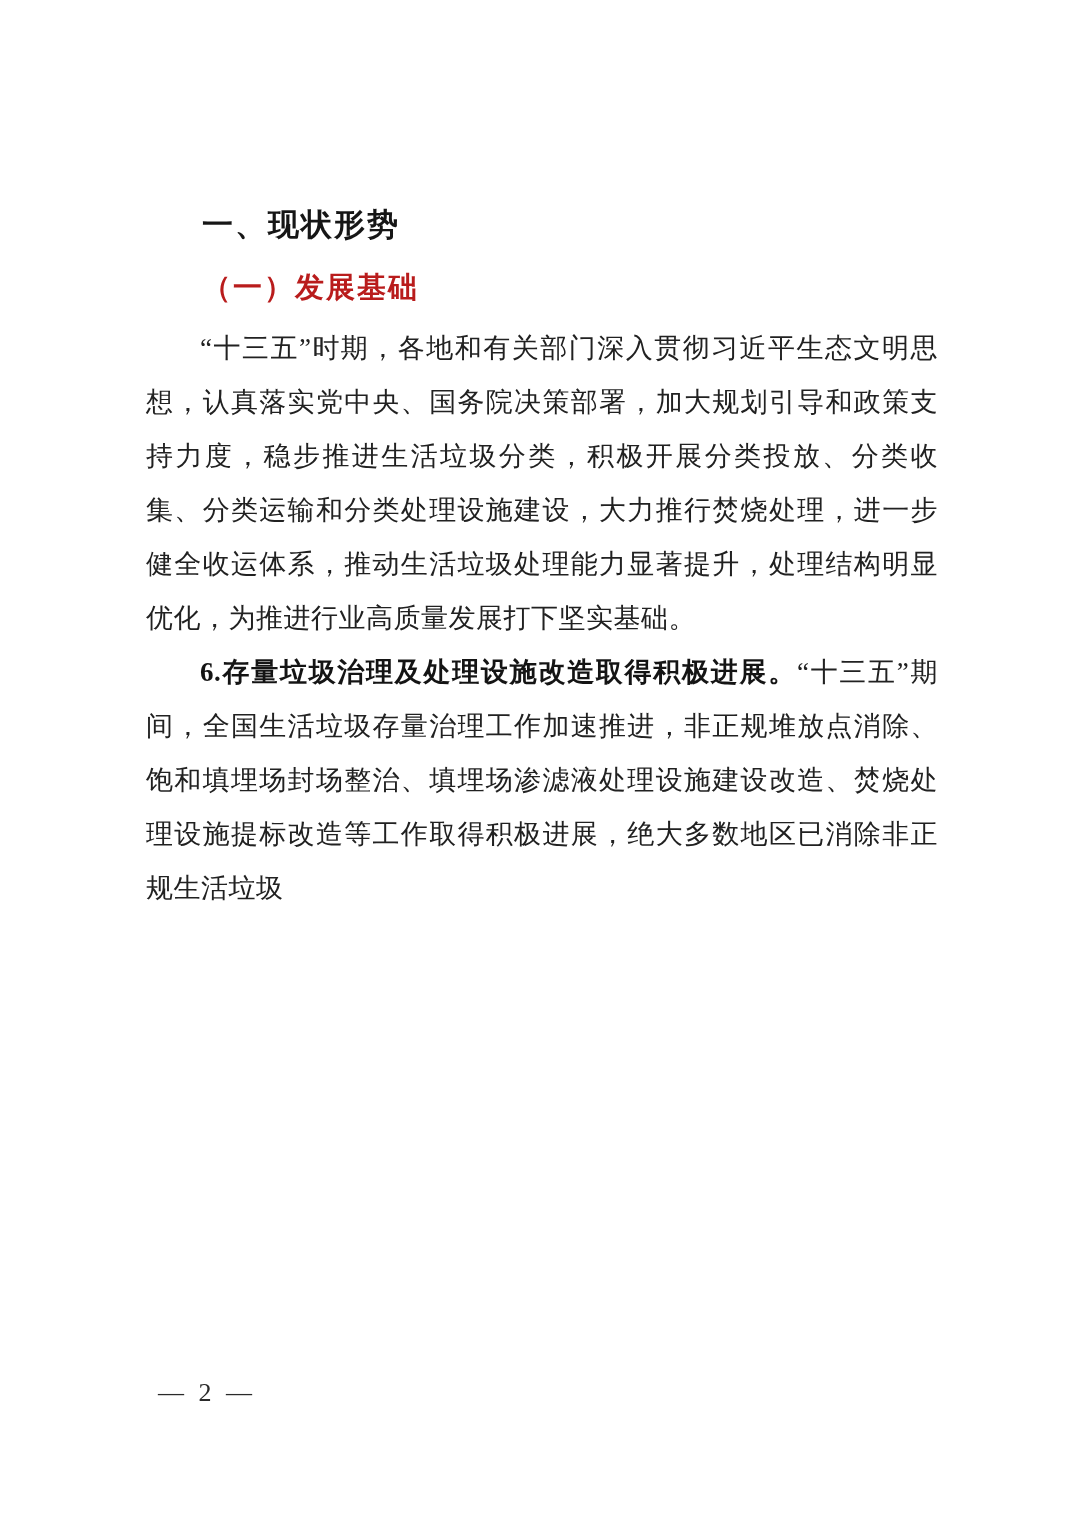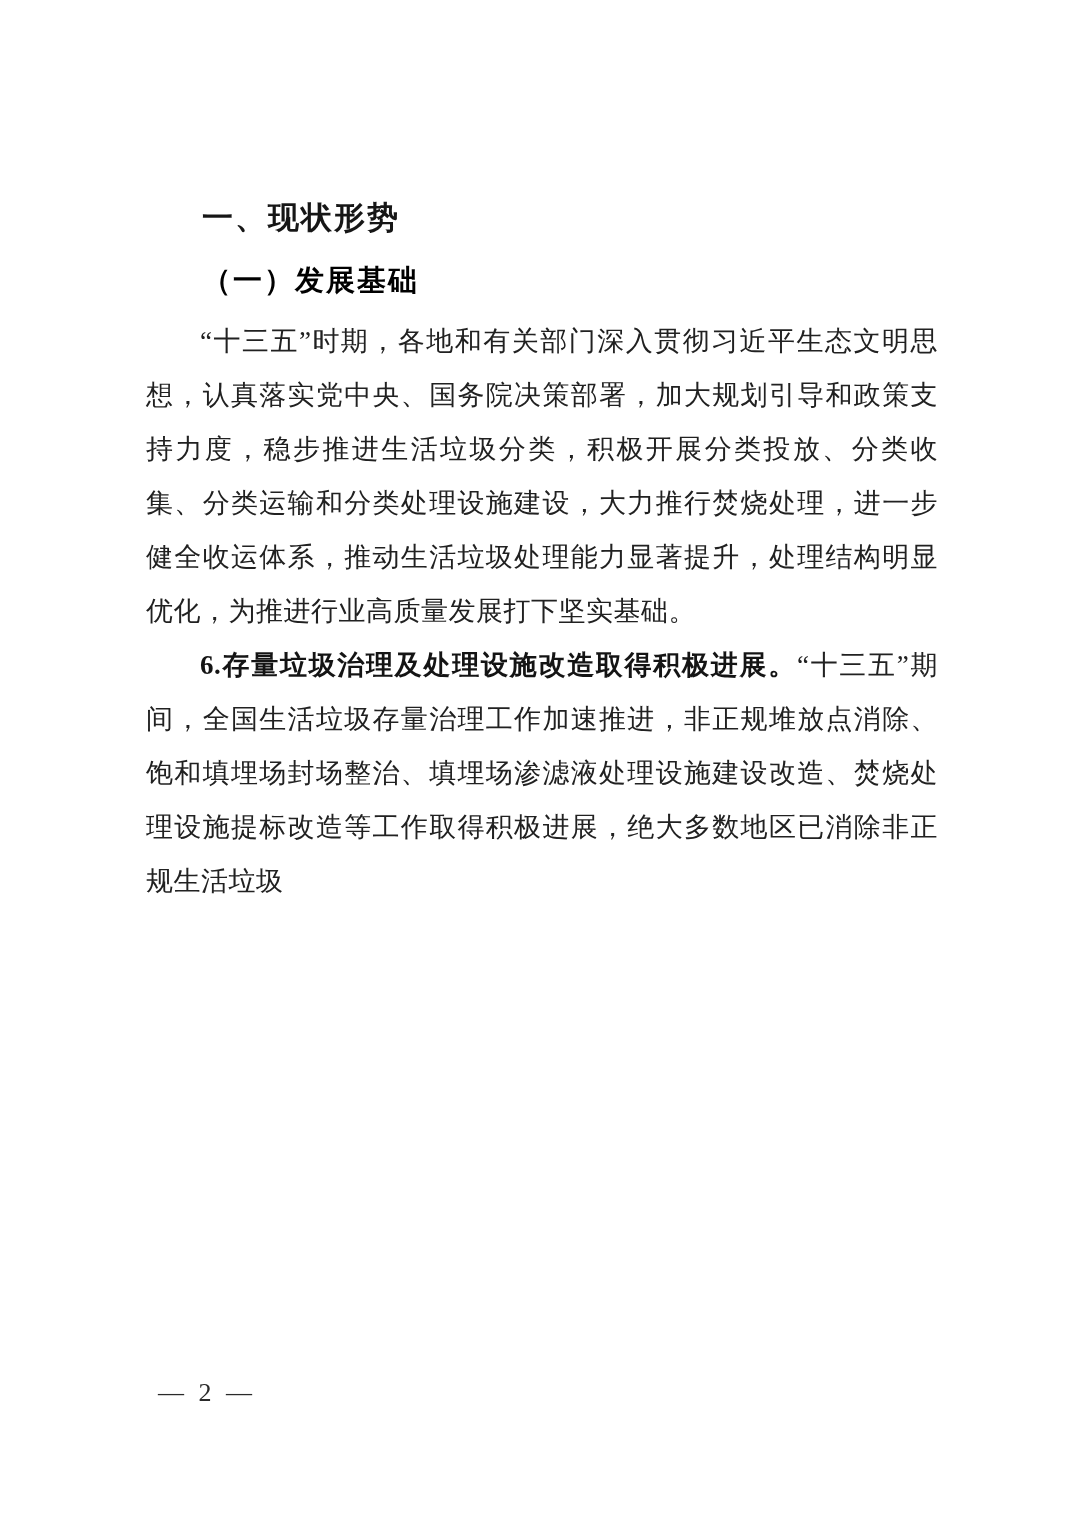--- a/index.html
+++ b/index.html
@@ -16,36 +16,36 @@
     color: #1e1e1e;
     font-family: "Liberation Serif", "DejaVu Serif", serif;
   }
   .content {
     position: absolute;
     left: 146px;
     top: 190px;
     width: 792px;
   }
   .section-heading {
-    margin: 8px 0 0 56px;
+    margin: 15px 0 0 56px;
     font-family: "Liberation Sans", "DejaVu Sans", sans-serif;
     font-weight: 700;
     font-size: 31px;
     line-height: 40px;
     letter-spacing: 2px;
     color: #161616;
   }
   .subsection-heading {
     margin: 22px 0 14px 56px;
     font-family: "Liberation Serif", "DejaVu Serif", serif;
     font-weight: 700;
     font-size: 29px;
     line-height: 40px;
     letter-spacing: 2px;
-    color: #000000;
+    color: #b91c1c;
   }
   .para {
     margin: 0;
     font-size: 27px;
     line-height: 54px;
     text-align: justify;
     text-indent: 2em;
     letter-spacing: 0.5px;
     color: #212121;
   }

